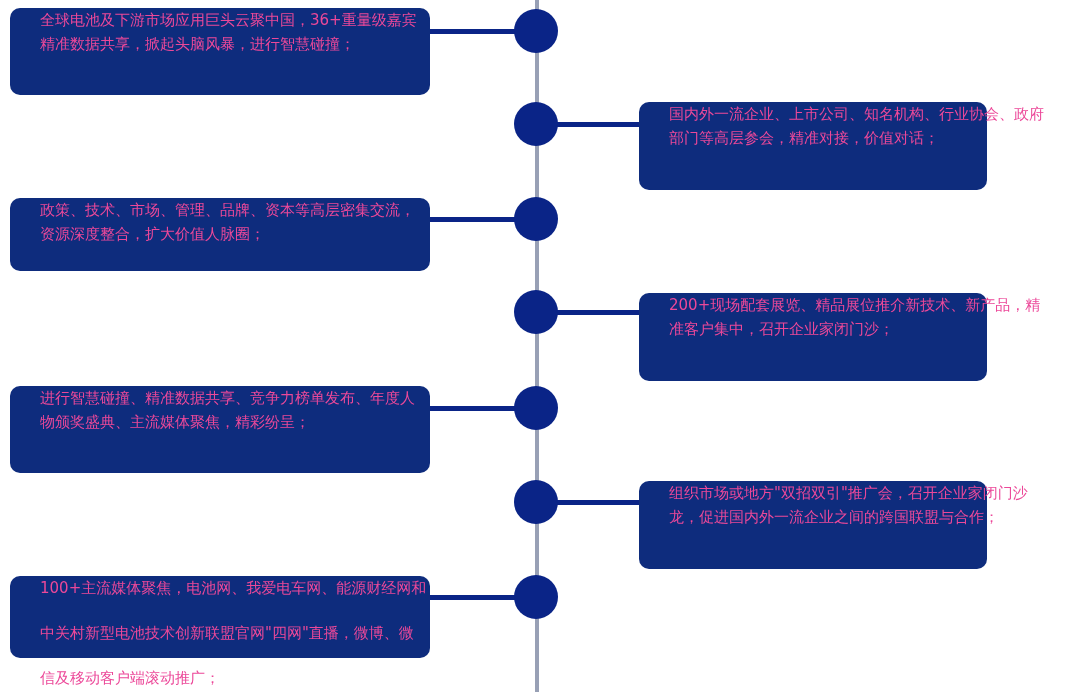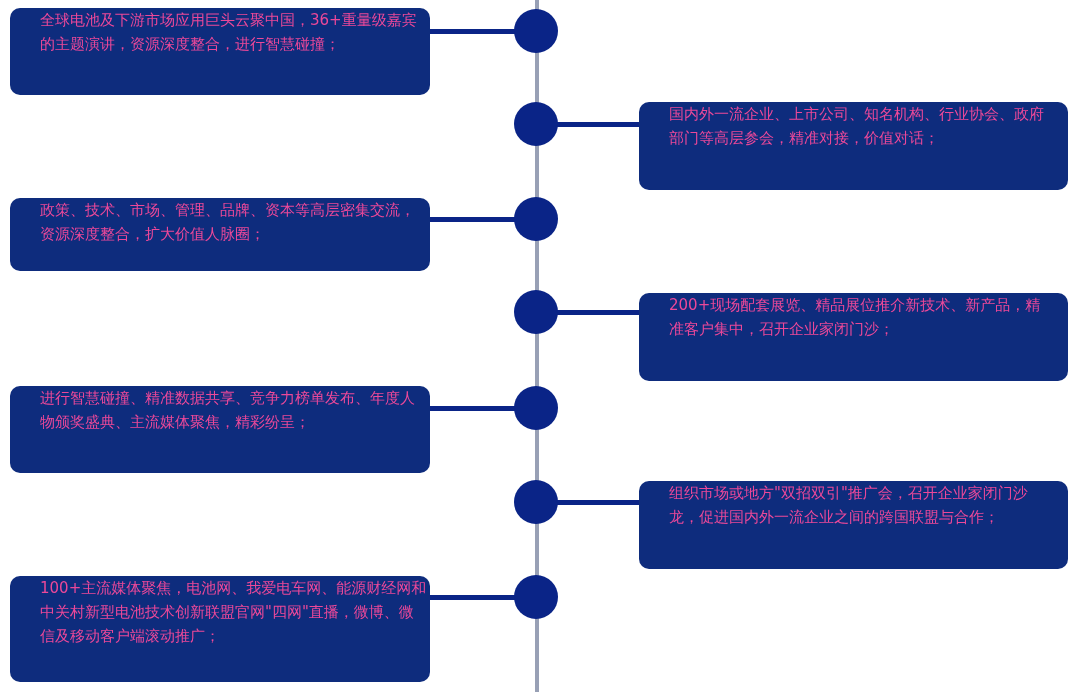--- a/index.html
+++ b/index.html
@@ -49,31 +49,31 @@
     color: #ec4899;
     font-size: 15px;
     line-height: 24px;
     padding: 0 30px;
     display: flex;
     flex-direction: column;
     justify-content: flex-start;
     z-index: 2;
   }
   .card.left  { left: 10px;  width: 420px; }
-  .card.right { left: 639px; width: 429px; }
+  .card.right { left: 639px; width: 348px; }
   .card .line { white-space: nowrap; }
 
   
   #card-0 { top: 8px;   height: 87px; }
   #card-1 { top: 102px; height: 88px; }
   #card-2 { top: 198px; height: 73px; }
   #card-3 { top: 293px; height: 88px; }
   #card-4 { top: 386px; height: 87px; }
   #card-5 { top: 481px; height: 88px; }
-  #card-6 { top: 576px; height: 106px; }
+  #card-6 { top: 576px; height: 82px; gap: 21px; }
 
   #node-0 { top: 9px; }
   #node-1 { top: 102px; }
   #node-2 { top: 197px; }
   #node-3 { top: 290px; }
   #node-4 { top: 386px; }
   #node-5 { top: 480px; }
   #node-6 { top: 575px; }
 
   #conn-0 { top: 29px; }
@@ -102,21 +102,21 @@
   <div id="node-0" class="node"></div>
   <div id="node-1" class="node"></div>
   <div id="node-2" class="node"></div>
   <div id="node-3" class="node"></div>
   <div id="node-4" class="node"></div>
   <div id="node-5" class="node"></div>
   <div id="node-6" class="node"></div>
 
   <div id="card-0" class="card left">
     <div class="line">全球电池及下游市场应用巨头云聚中国，36+重量级嘉宾</div>
-    <div class="line">的主题演讲，资源深度整合，进行智慧碰撞；</div>
+    <div class="line">精准数据共享，掀起头脑风暴，进行智慧碰撞；</div>
   </div>
 
   <div id="card-1" class="card right">
     <div class="line">国内外一流企业、上市公司、知名机构、行业协会、政府</div>
     <div class="line">部门等高层参会，精准对接，价值对话；</div>
   </div>
 
   <div id="card-2" class="card left">
     <div class="line">政策、技术、市场、管理、品牌、资本等高层密集交流，</div>
     <div class="line">资源深度整合，扩大价值人脉圈；</div>

